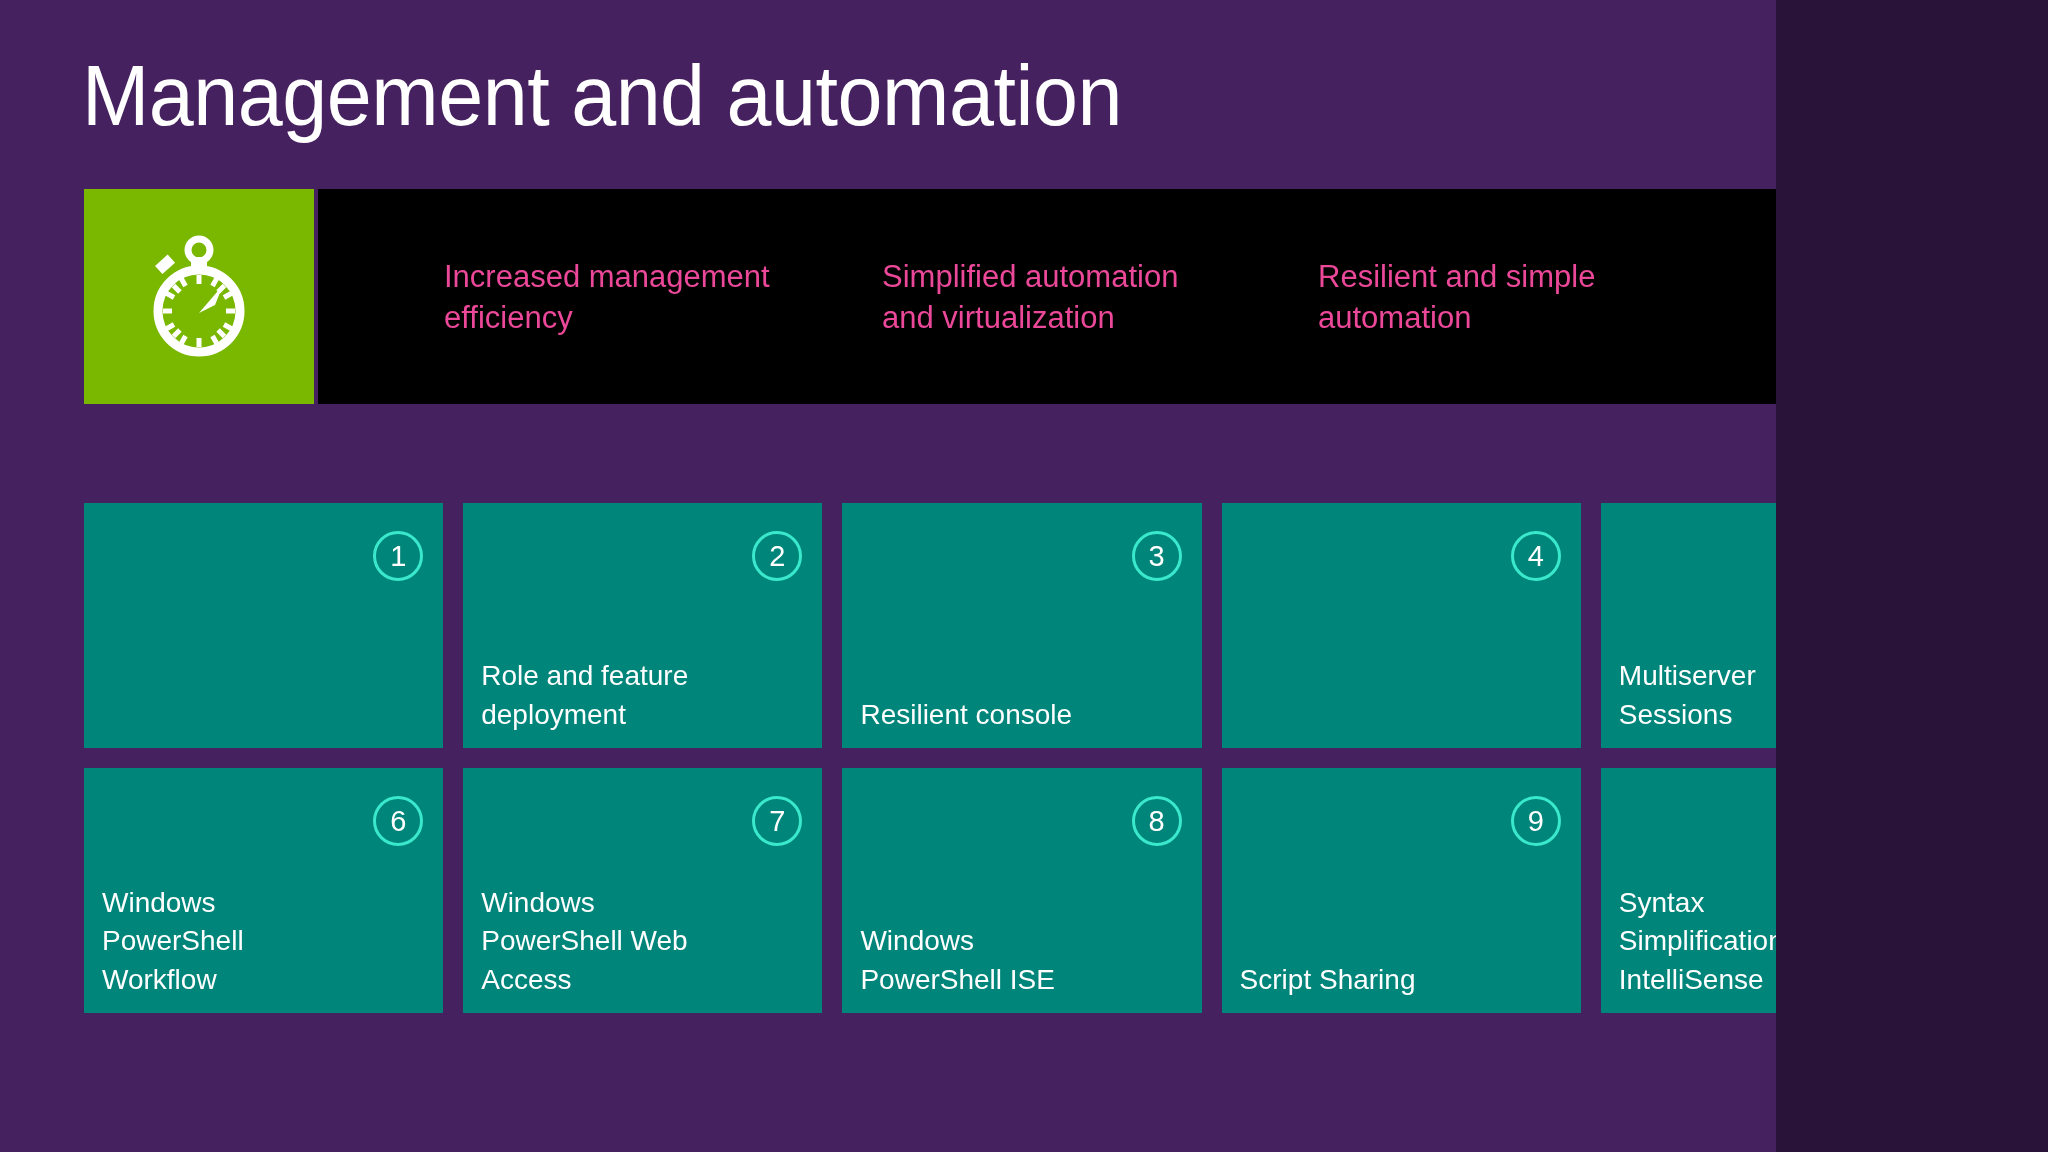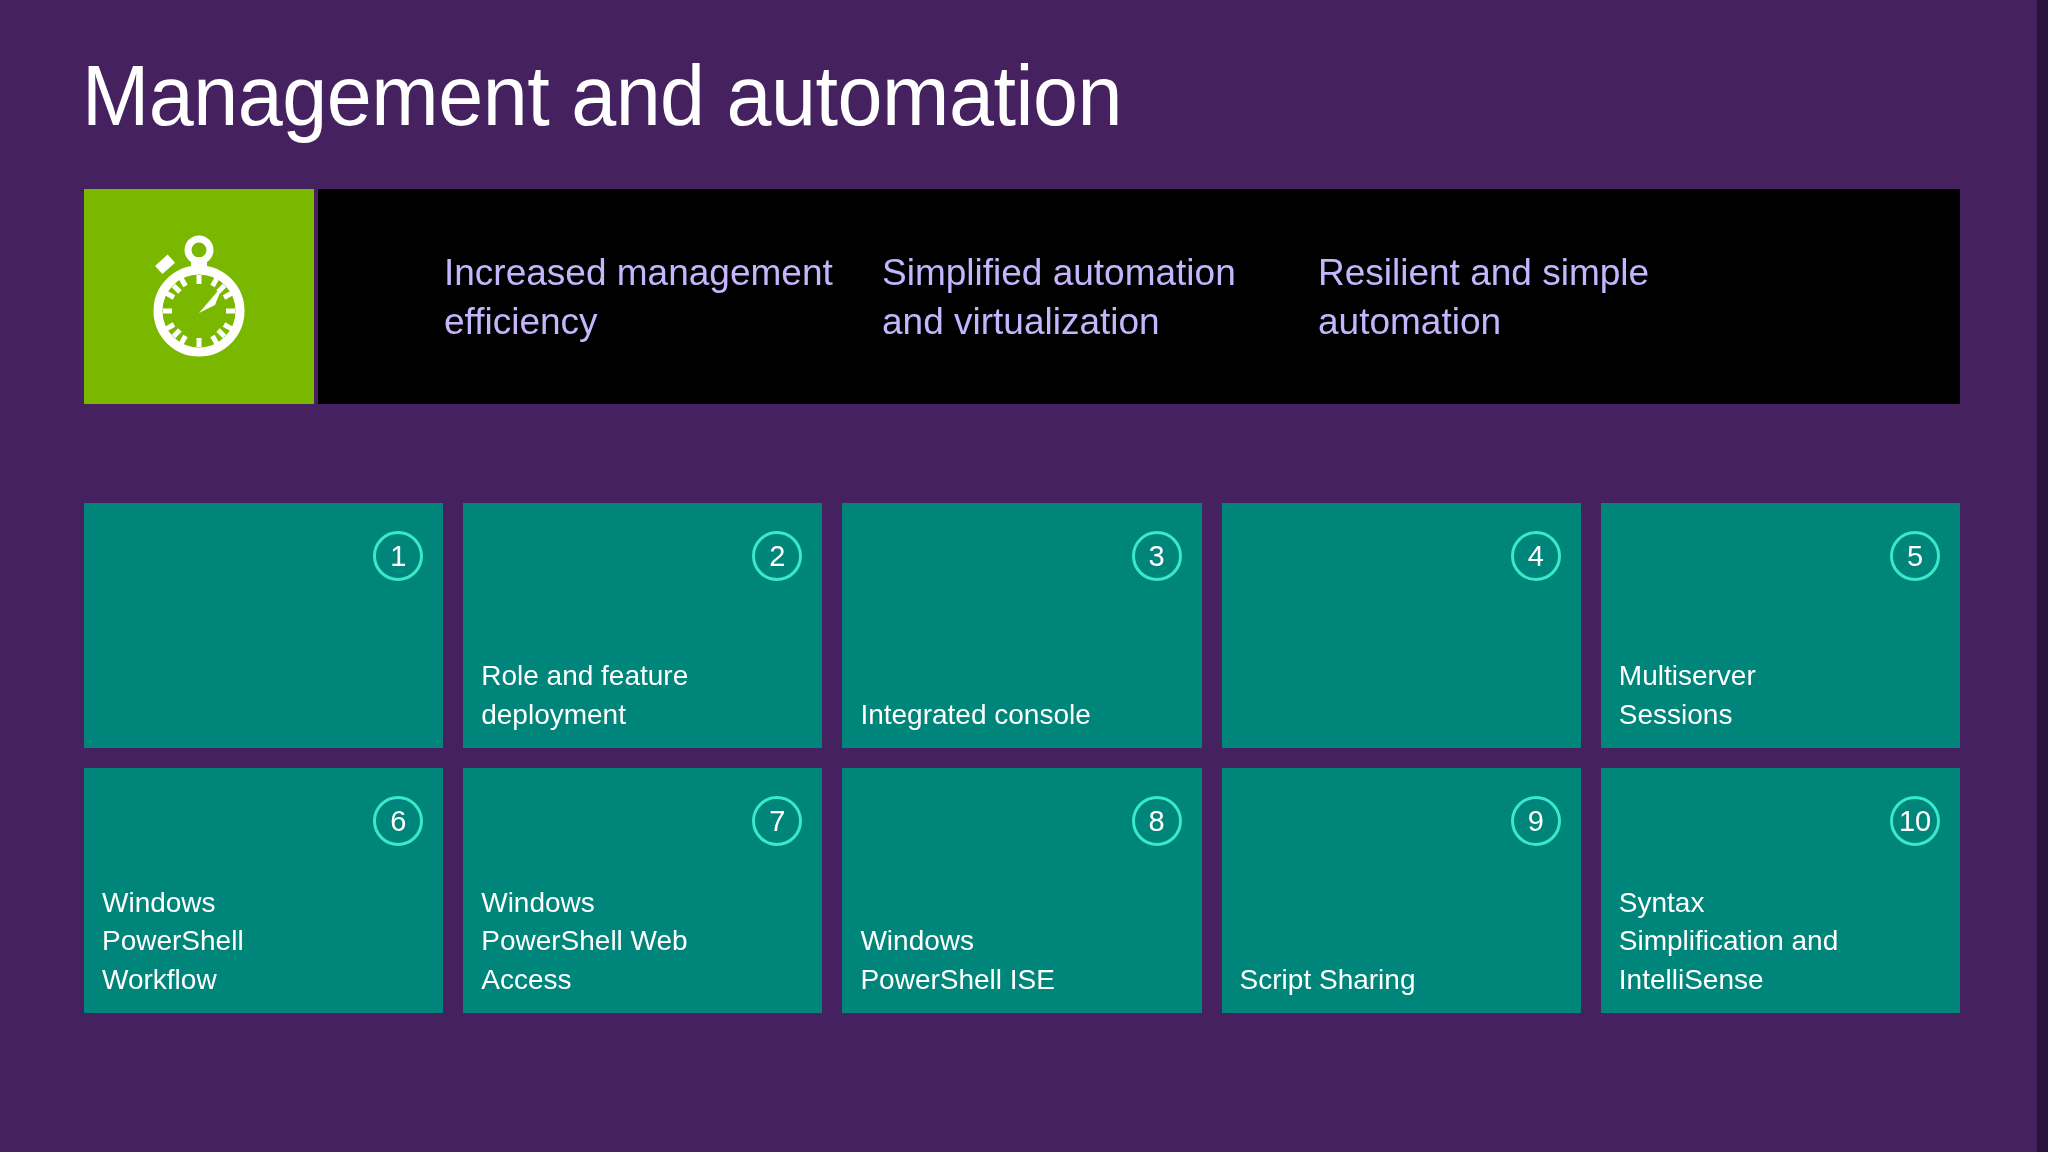--- a/index.html
+++ b/index.html
@@ -6,21 +6,21 @@
   html, body {
     margin: 0;
     padding: 0;
     background: #2a1339;
   }
   body {
     font-family: "Liberation Sans", sans-serif;
   }
   #slide {
     position: relative;
-    width: 2037px;
+    width: 1776px;
     height: 1152px;
     background: #46215f;
     overflow: hidden;
   }
 
   
   #page-title {
     position: absolute;
     left: 82px;
     top: 52px;
@@ -62,22 +62,22 @@
     position: absolute;
     left: 234px;
     top: 0;
     width: 1642px;
     height: 215px;
     background: #000000;
     display: flex;
     align-items: center;
   }
   .benefit-item {
-    color: #c4b5fd;
-    font-size: 37px;
+    color: #ec4899;
+    font-size: 31px;
     line-height: 1.33;
     font-weight: 300;
     white-space: pre-line;
     position: absolute;
     top: 50%;
     transform: translateY(-50%);
   }
   .benefit-item.b0 { left: 126px; }
   .benefit-item.b1 { left: 564px; }
   .benefit-item.b2 { left: 1000px; }
@@ -210,21 +210,21 @@
       <div class="tile">
         <div class="badge">1</div>
       </div>
       <div class="tile">
         <div class="badge">2</div>
         <div class="tile-label">Role and feature
 deployment</div>
       </div>
       <div class="tile">
         <div class="badge">3</div>
-        <div class="tile-label">Integrated console</div>
+        <div class="tile-label">Resilient console</div>
       </div>
       <div class="tile">
         <div class="badge">4</div>
       </div>
       <div class="tile">
         <div class="badge">5</div>
         <div class="tile-label">Multiserver
 Sessions</div>
       </div>
     </div>

